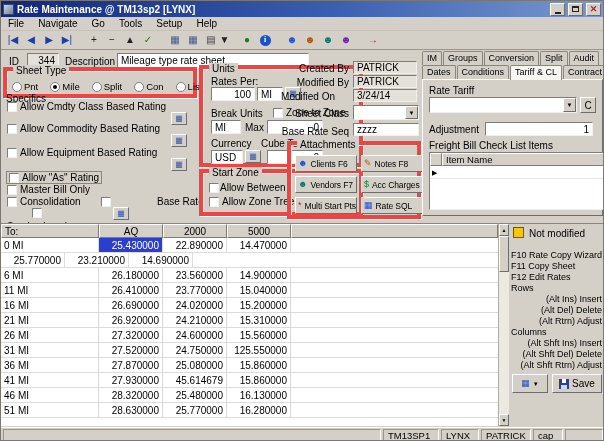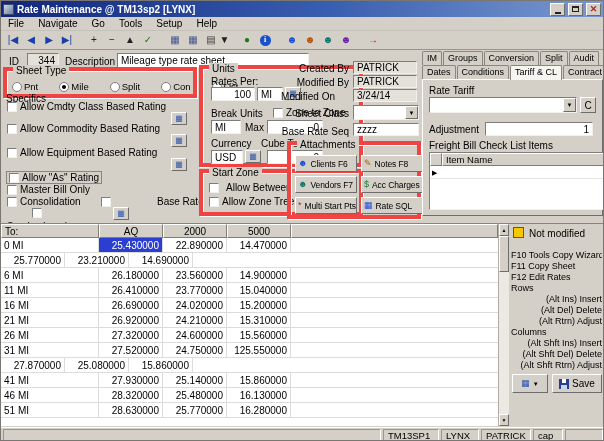--- a/index.html
+++ b/index.html
@@ -259,21 +259,21 @@
 
 <div class="form-area">
 
   <span class="lbl" style="left:8px;top:6px;">ID</span>
   <div class="field gray right" style="left:26px;top:3px;width:32px;height:15px;">344</div>
   <span class="lbl" style="left:64px;top:6px;">Description</span>
   <div class="field" style="left:116px;top:3px;width:192px;height:15px;">Mileage type rate sheet</div>
 
   <div class="groupbox" style="left:2px;top:17px;width:194px;height:31px;">
     <span class="legend">Sheet Type</span>
-    <div style="position:absolute;left:5px;top:10px;right:2px;display:flex;align-items:center;gap:21px;">
+    <div style="position:absolute;left:5px;top:10px;right:2px;display:flex;align-items:center;gap:12px;">
 
         <label class="radio-item" style="display:flex;align-items:center;gap:2px;">
           <span class="radio"></span>
           <span class="rlabel">Pnt</span>
         </label>
 
         <label class="radio-item" style="display:flex;align-items:center;gap:2px;">
           <span class="radio checked"></span>
           <span class="rlabel">Mile</span>
         </label>
@@ -370,21 +370,21 @@
     <span class="mini-btn" style="left:42px;top:81px;">
         <span class="lookup-glyph">▦</span>
       </span>
     <div class="field right" style="left:64px;top:81px;width:56px;height:14px;">0</div>
   </div>
 
   <div class="groupbox" style="left:198px;top:119px;width:164px;height:47px;">
     <span class="legend">Start Zone</span>
     <div class="sz-grid">
 
-        <label class="cb inline" style="display:flex;align-items:center;gap:7px;">
+        <label class="cb inline" style="display:flex;align-items:center;gap:1px;">
           <span class="cbbox"></span>
           <span class="cblabel">Allow Between</span>
         </label>
 
         <label class="cb inline" style="display:flex;align-items:center;gap:3px;">
           <span class="cbbox"></span>
           <span class="cblabel">In Bound</span>
         </label>
 
         <label class="cb inline" style="display:flex;align-items:center;gap:3px;">
@@ -551,29 +551,30 @@
       </div>
 
       <div class="grid-row">
         <div class="grid-cell c-to">31 MI</div>
         <div class="grid-cell num">27.520000</div>
         <div class="grid-cell num">24.750000</div>
         <div class="grid-cell num">125.550000</div>
       </div>
 
       <div class="grid-row">
+        <div class="grid-cell c-to">36 MI</div>
         <div class="grid-cell num">27.870000</div>
         <div class="grid-cell num">25.080000</div>
         <div class="grid-cell num">15.860000</div>
       </div>
 
       <div class="grid-row">
         <div class="grid-cell c-to">41 MI</div>
         <div class="grid-cell num">27.930000</div>
-        <div class="grid-cell num">25.140000</div>
+        <div class="grid-cell num">45.614679</div>
         <div class="grid-cell num">15.860000</div>
       </div>
 
       <div class="grid-row">
         <div class="grid-cell c-to">46 MI</div>
         <div class="grid-cell num">28.320000</div>
         <div class="grid-cell num">25.480000</div>
         <div class="grid-cell num">16.130000</div>
       </div>
 
@@ -594,21 +595,21 @@
   <div class="vs-btn vs-down">
       <span class="vs-glyph">▼</span>
     </div>
 </div>
 
 <div class="side-panel">
   <span class="status-square"></span>
   <span class="status-label">Not modified</span>
   <div class="hints">
 
-  <div class="hint">F10 Tools Copy Wizard</div>
+  <div class="hint">F10 Rate Copy Wizard</div>
       <div class="hint">F11 Copy Sheet</div>
       <div class="hint">F12 Edit Rates</div>
       <div class="hint">Rows</div>
       <div class="hint right">(Alt Ins) Insert</div>
       <div class="hint right">(Alt Del) Delete</div>
       <div class="hint right">(Alt Rtrn) Adjust</div>
       <div class="hint">Columns</div>
       <div class="hint right">(Alt Shft Ins) Insert</div>
       <div class="hint right">(Alt Shft Del) Delete</div>
       <div class="hint right">(Alt Shft Rtrn) Adjust</div>

